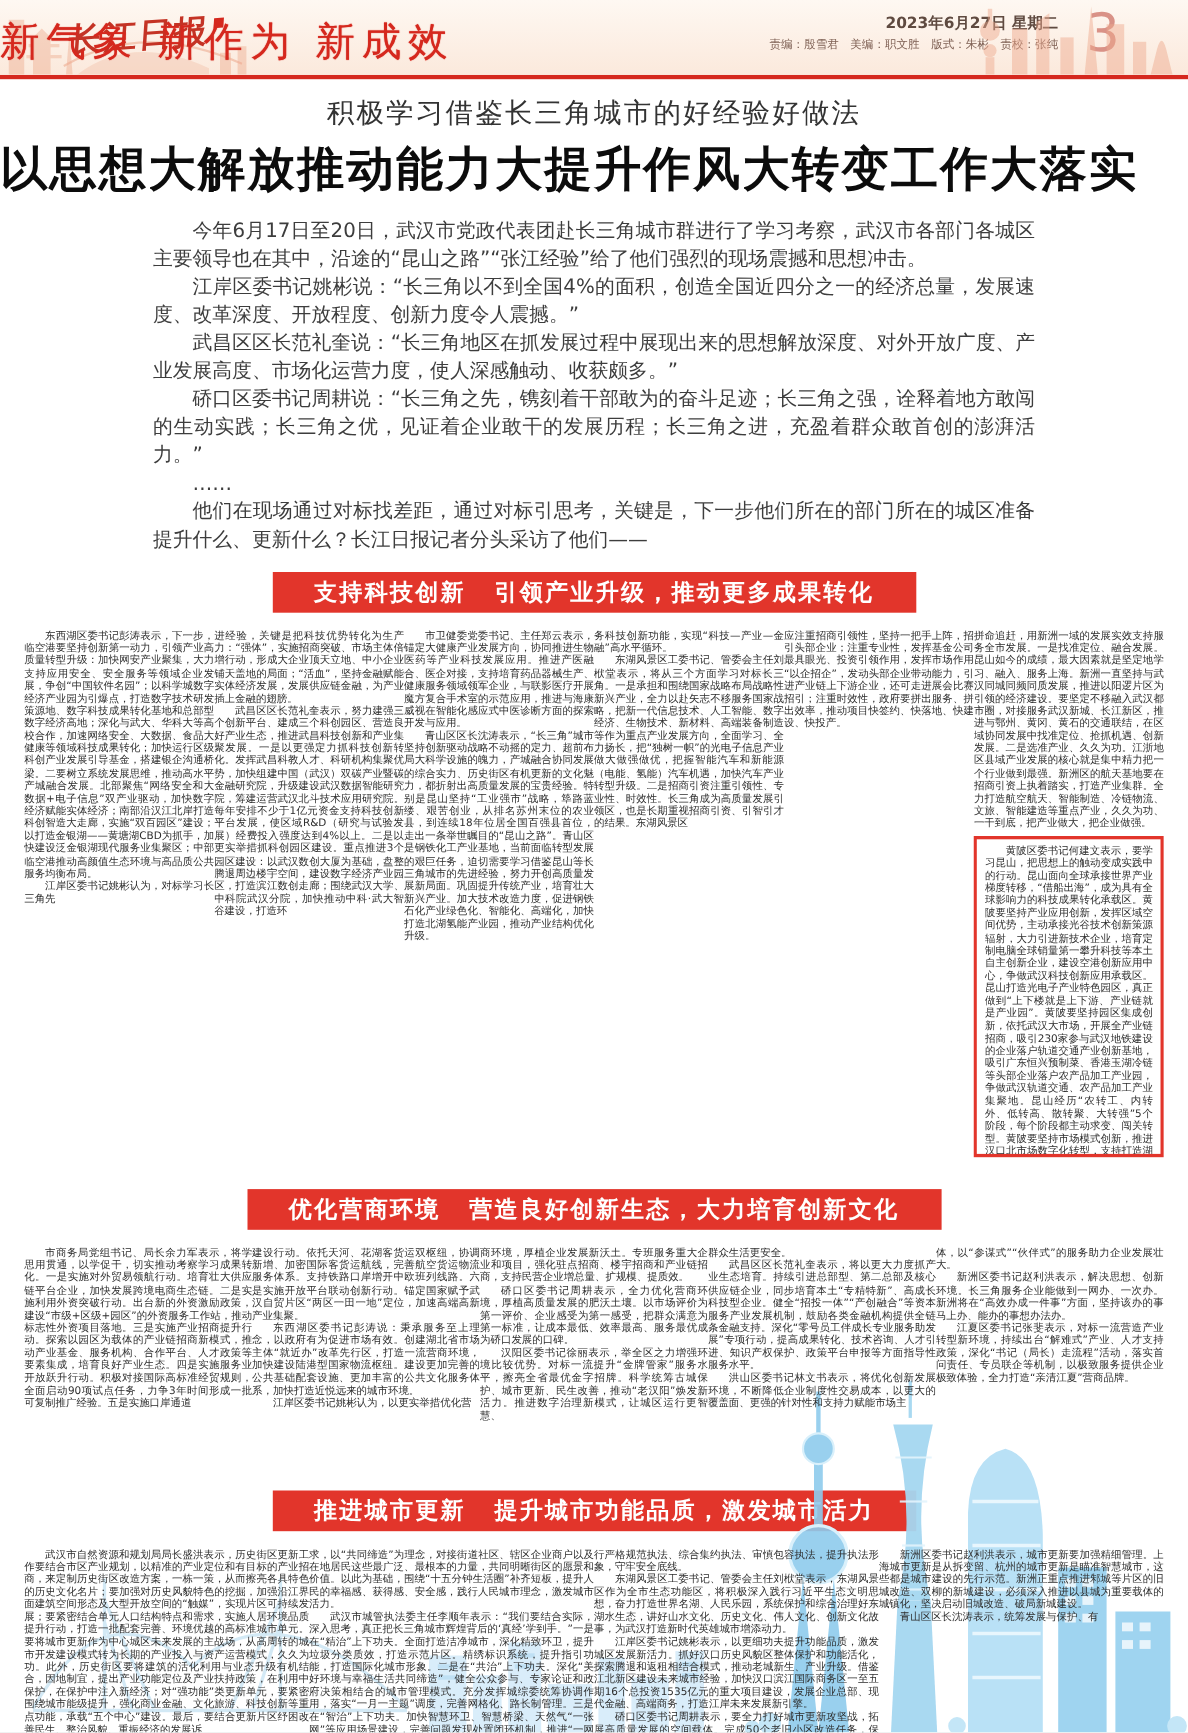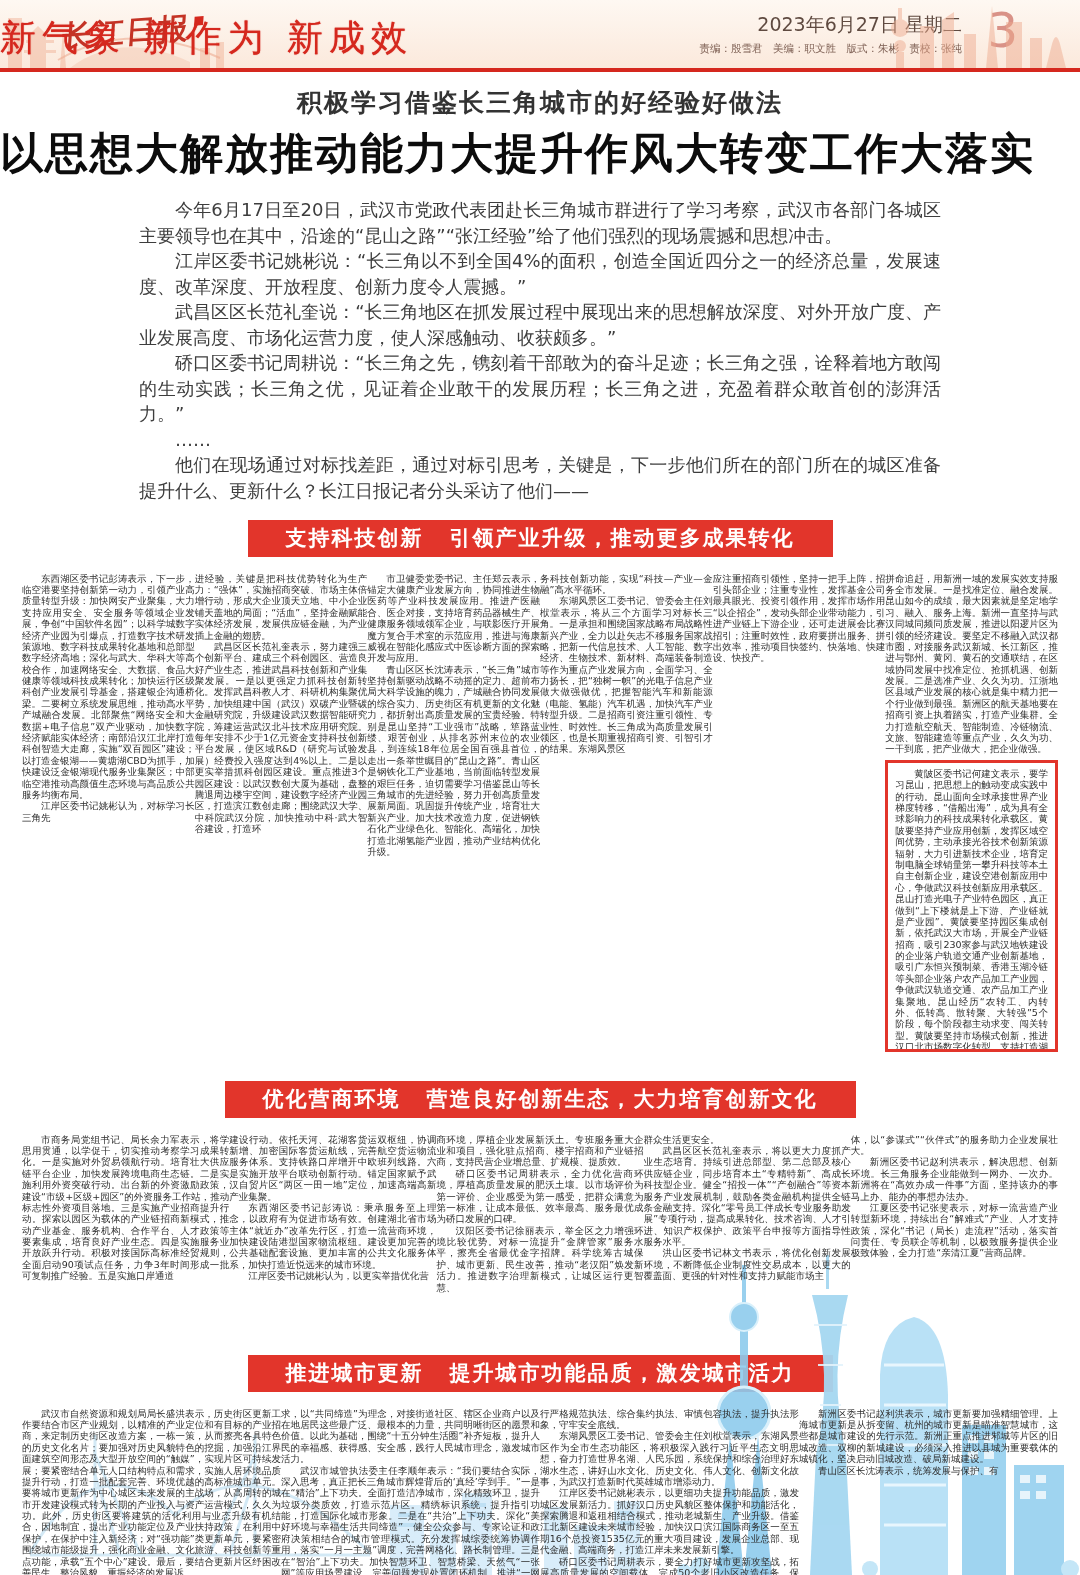--- a/index.html
+++ b/index.html
@@ -6,28 +6,28 @@
   .page{position:relative;width:1080px;height:1575px;margin:0 auto;background:#ffffff;
         overflow:hidden;font-family:"DejaVu Sans","Liberation Sans",sans-serif;}
   
   .header{position:relative;height:68px;background:linear-gradient(180deg,#fef8f2,#fbe9dc);overflow:hidden;}
   .masthead{position:absolute;left:62px;top:12px;color:#c43325;font-family:"DejaVu Serif","Liberation Serif",serif;
             font-weight:bold;font-size:30px;letter-spacing:2px;transform:rotate(-4deg) skewX(-8deg);}
   .masthead .seal{display:inline-block;width:9px;height:9px;background:#d5281e;margin-left:4px;transform:translateY(-12px);}
   .header-title{position:absolute;left:0;right:0;top:14px;text-align:left;color:#d5281e;
                 font-size:36px;font-weight:400;letter-spacing:6px;text-shadow:0 0 1px #d5281e;}
   .header-meta{position:absolute;right:118px;top:12px;text-align:right;}
-  .header-date{font-size:19px;font-weight:normal;color:#5f4a40;}
+  .header-date{font-size:14px;font-weight:bold;color:#5f4a40;}
   .header-credits{font-size:10.5px;color:#7e6054;margin-top:4px;}
   .page-num{position:absolute;right:62px;top:2px;font-size:48px;color:#d99287;font-weight:400;}
   .red-rule{height:4px;background:#d5281e;}
   .deco{position:absolute;top:0;height:68px;opacity:.8;}
   .deco.left{left:0;} .deco.right{right:0;}
   
-  .kicker{margin-top:14px;text-align:center;font-size:25px;font-weight:bold;color:#333;letter-spacing:2px;}
+  .kicker{margin-top:14px;text-align:center;font-size:25px;font-weight:normal;color:#333;letter-spacing:2px;}
   .main-title{margin-top:6px;text-align:left;font-size:43px;font-weight:900;color:#0c0c0c;letter-spacing:2px;}
   
   .lead{width:802px;margin:14px auto 0;color:#3d3d3d;font-size:18px;line-height:1.42;}
   .lead p{margin:0;text-indent:2em;text-align:justify;}
   
   .section-banner{margin:16px auto 16px;width:fit-content;background:#e2352b;color:#fff;
                   padding:4px 38px 5px;font-weight:bold;font-size:21px;letter-spacing:2px;white-space:nowrap;}
   .section-banner .sb-left{margin-right:26px;}
   .columns{display:flex;margin:12px 22px 0;overflow:hidden;position:relative;z-index:2;}
   .col{flex:1;overflow:hidden;font-size:9.5px;line-height:1.2;color:#2d2d2d;text-align:justify;}

